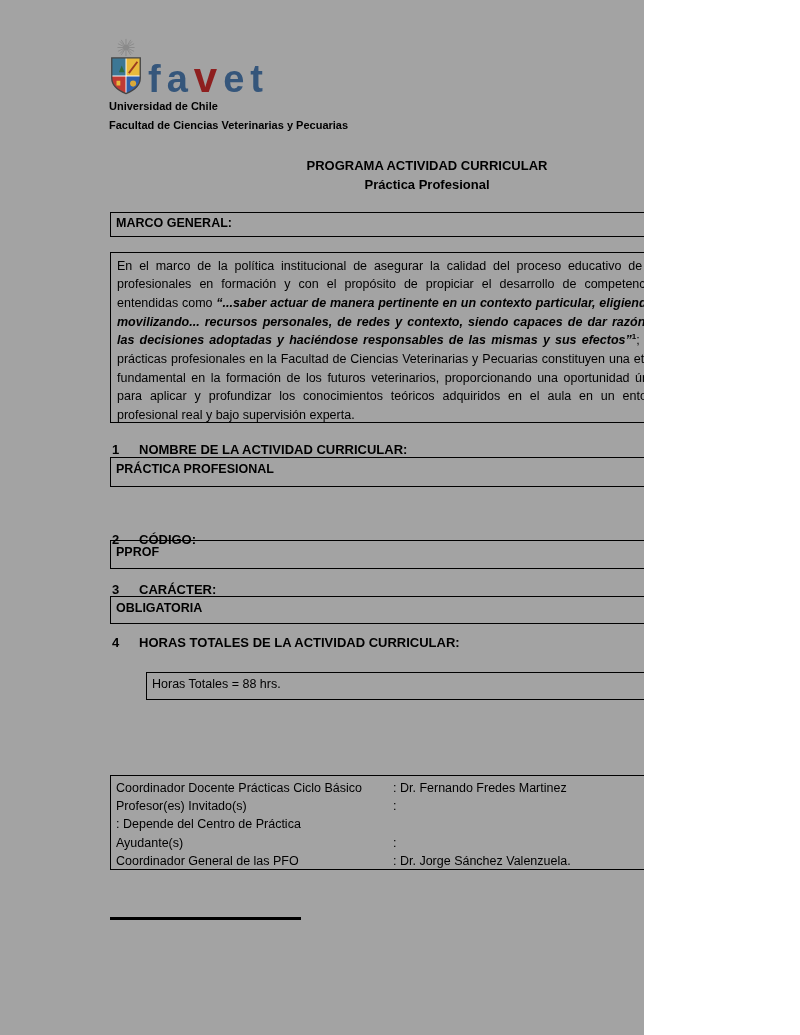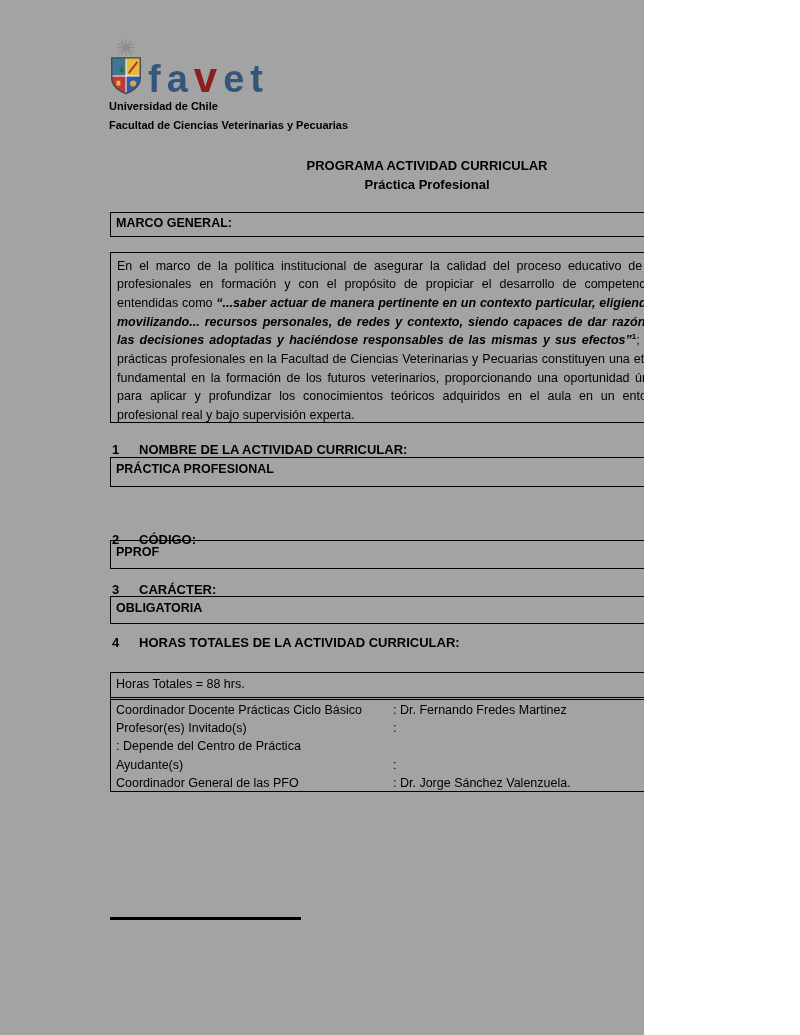--- a/index.html
+++ b/index.html
@@ -50,21 +50,21 @@
   .marco-body sup { font-size: 8px; font-weight: bold; line-height: 0; }
 
   .sec-heading {
     position: absolute; left: 112px; font-weight: bold; font-size: 13px;
     white-space: nowrap;
   }
   .sec-heading .num { display: inline-block; width: 27px; }
   .value-box { padding: 4px 5px 0 5px; }
   .value-bold { font-weight: bold; }
 
-  .resp-box { top: 697px; height: 95px; padding: 3px 20px 0 5px; }
+  .resp-box { top: 775px; height: 95px; padding: 3px 20px 0 5px; }
   .resp-row { display: flex; line-height: 18.2px; }
   .resp-label { width: 277px; flex: 0 0 auto; }
   .resp-value { flex: 1; }
 
   .footnote-rule {
     position: absolute; left: 110px; top: 917px; width: 191px; height: 2.5px;
     background: #000;
   }
   .page-number {
     position: absolute; left: 672px; top: 966px; width: 24px;
@@ -132,21 +132,21 @@
   <div class="box value-box value-bold" style="top:540px; height:29px;">PPROF</div>
 
   <div class="sec-heading" style="top:582px;">
     <span class="num">3</span><span>CARÁCTER:</span>
   </div>
   <div class="box value-box value-bold" style="top:596px; height:28px;">OBLIGATORIA</div>
 
   <div class="sec-heading" style="top:635px;">
     <span class="num">4</span><span>HORAS TOTALES DE LA ACTIVIDAD CURRICULAR:</span>
   </div>
-  <div class="box value-box" style="top:672px; height:28px;">Horas Totales = 88 hrs.</div>
+  <div class="box value-box" style="top:672px; height:28px;margin-left:36px;">Horas Totales = 88 hrs.</div>
 
   <div class="box resp-box">
     <div class="resp-row">
       <div class="resp-label">Coordinador Docente Prácticas Ciclo Básico</div>
       <div class="resp-value">: Dr. Fernando Fredes Martinez</div>
     </div>
     <div class="resp-row">
       <div class="resp-label">Profesor(es) Invitado(s)</div>
       <div class="resp-value">:</div>
     </div>

